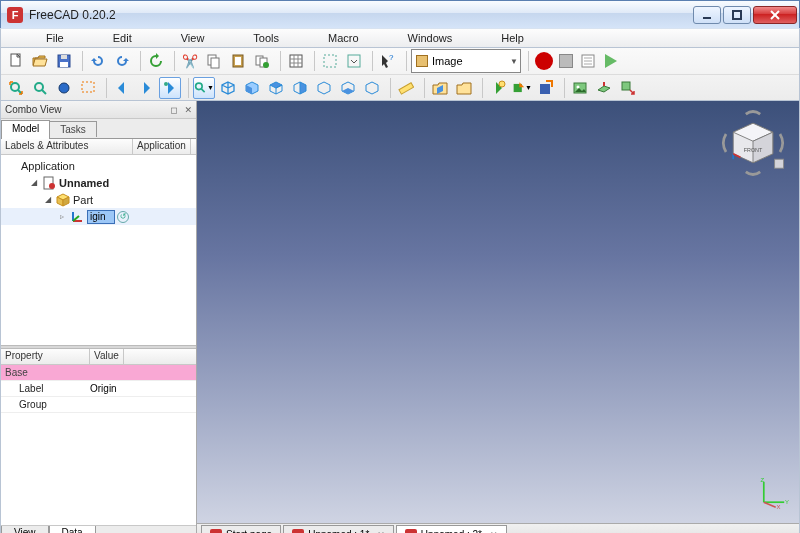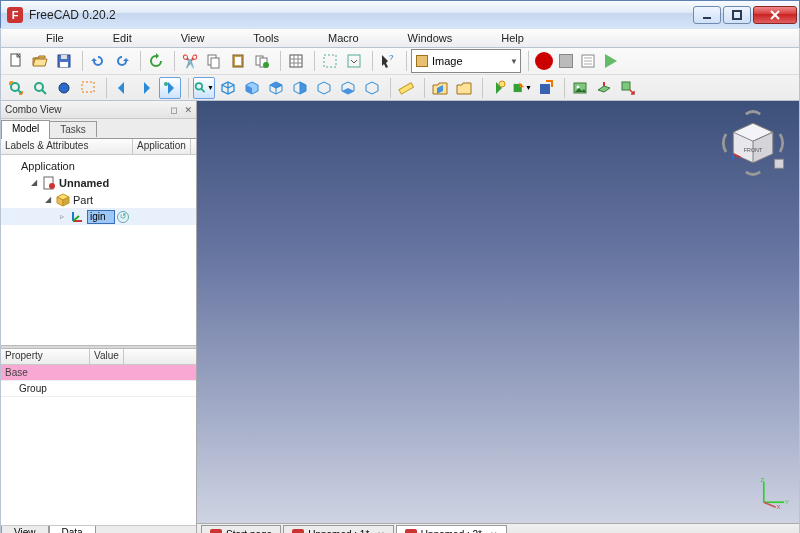--- a/index.html
+++ b/index.html
@@ -438,20 +438,24 @@
       <div class="colhead">
         <span>Property</span>
         <span>Value</span>
       </div>
       <table>
         <tbody>
             <tr class="grouprow">
               <td colspan="2">Base</td>
             </tr>
         <tr>
+              <td>Label</td>
+              <td>Origin</td>
+            </tr>
+        <tr>
               <td>Group</td>
               <td></td>
             </tr>
       </tbody>
         </table>
       <div class="spacer"></div>
       <div class="bottom-tabs">
         <div class="btab">View</div>
         <div class="btab active">Data</div>
       </div>

